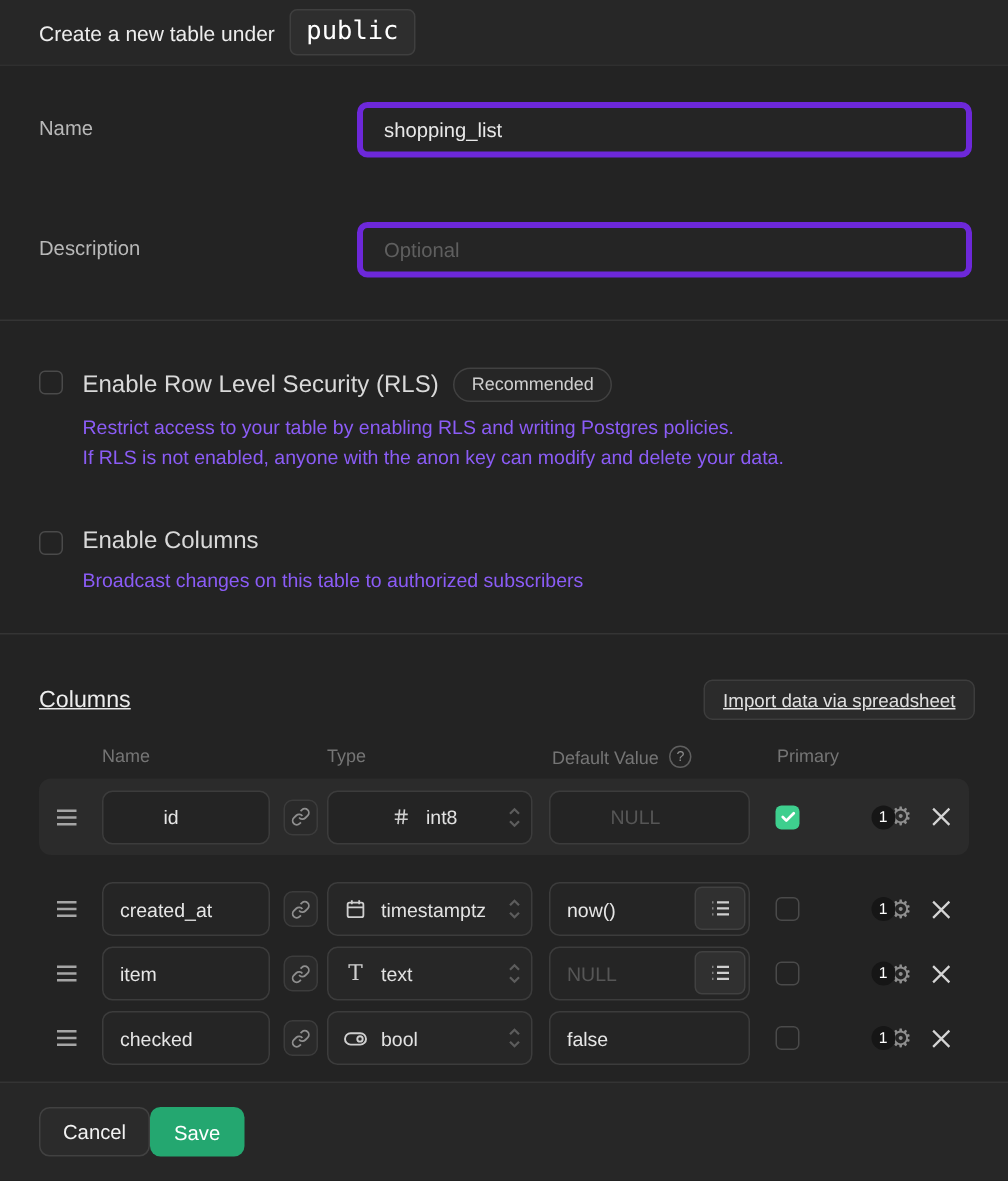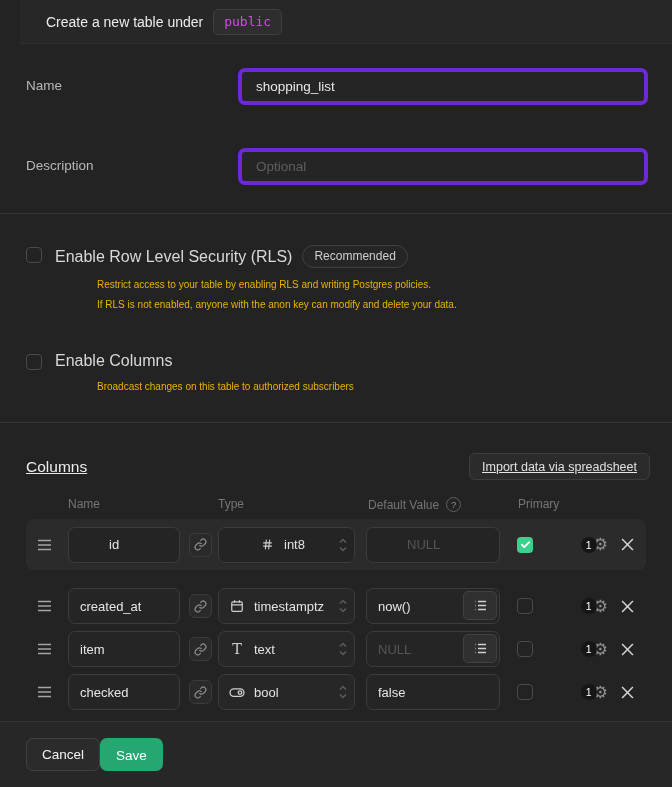--- a/index.html
+++ b/index.html
@@ -7,26 +7,26 @@
   body {
     font-family: "Liberation Sans", sans-serif;
     background:#232323; color:#e6e6e6;
     -webkit-font-smoothing: antialiased;
   }
   .panel { width:672px; height:787px; display:flex; flex-direction:column; }
 
   
   .hd {
     height:44px; background:#272727; border-bottom:1px solid #2f2f2f;
-    display:flex; align-items:center; padding:0 26px; flex:none;margin-left:20px;
+    display:flex; align-items:center; padding:0 26px; flex:none;
   }
   .hd-title { font-size:14px; color:#ededed; }
   .schema-badge {
     margin-left:10px; font-family:"DejaVu Sans Mono", monospace;
-    font-size:13px; color:#d946ef; background:#2e2e2e;
+    font-size:17px; color:#ffffff; background:#2e2e2e;
     border:1px solid #3f3f3f; border-radius:5px; padding:4px 10px 5px;
   }
 
   
   .sec1 { height:170px; border-bottom:1px solid #343434; padding:24px 24px 0 26px; flex:none; }
   .form-row { display:flex; align-items:flex-start; }
   .form-row + .form-row { margin-top:43px; }
   .form-label { width:212px; padding-top:10px; font-size:13.5px; color:#b8b8b8; flex:none; }
   .big-input {
     flex:1; height:37px; background:#252525; border:4px solid #6d28d9;
@@ -43,21 +43,21 @@
     width:16px; height:16px; border:1px solid #4a4a4a; border-radius:4px;
     background:transparent; flex:none; margin-top:2px; cursor:pointer;
   }
   .toggle-body { margin-left:13px; }
   .t-label-row { display:flex; align-items:center; }
   .t-label { font-size:16px; color:#d9d9d9; }
   .pill {
     margin-left:10px; font-size:12px; color:#cfcfcf; border:1px solid #414141;
     border-radius:999px; padding:3px 11px 4px; background:#262626;
   }
-  .t-desc { font-size:10px; color:#eab308; line-height:20px;margin-left:42px; }
+  .t-desc { font-size:13px; color:#8b5cf6; line-height:20px; }
   .t-desc.first { margin-top:7px; }
 
   
   .sec3 { height:299px; border-bottom:1px solid #343434; padding:30px 0 0; flex:none; }
   .cols-head { display:flex; align-items:center; justify-content:space-between; padding:0 22px 0 26px;text-decoration:underline; }
   .cols-title { font-size:15.5px; font-weight:400; color:#ededed; }
   .import-btn {
     height:27px; padding:0 12px; background:#2b2b2b; border:1px solid #3d3d3d;
     border-radius:6px; color:#e0e0e0; font-size:12.5px; cursor:pointer;
     font-family:"Liberation Sans", sans-serif;

